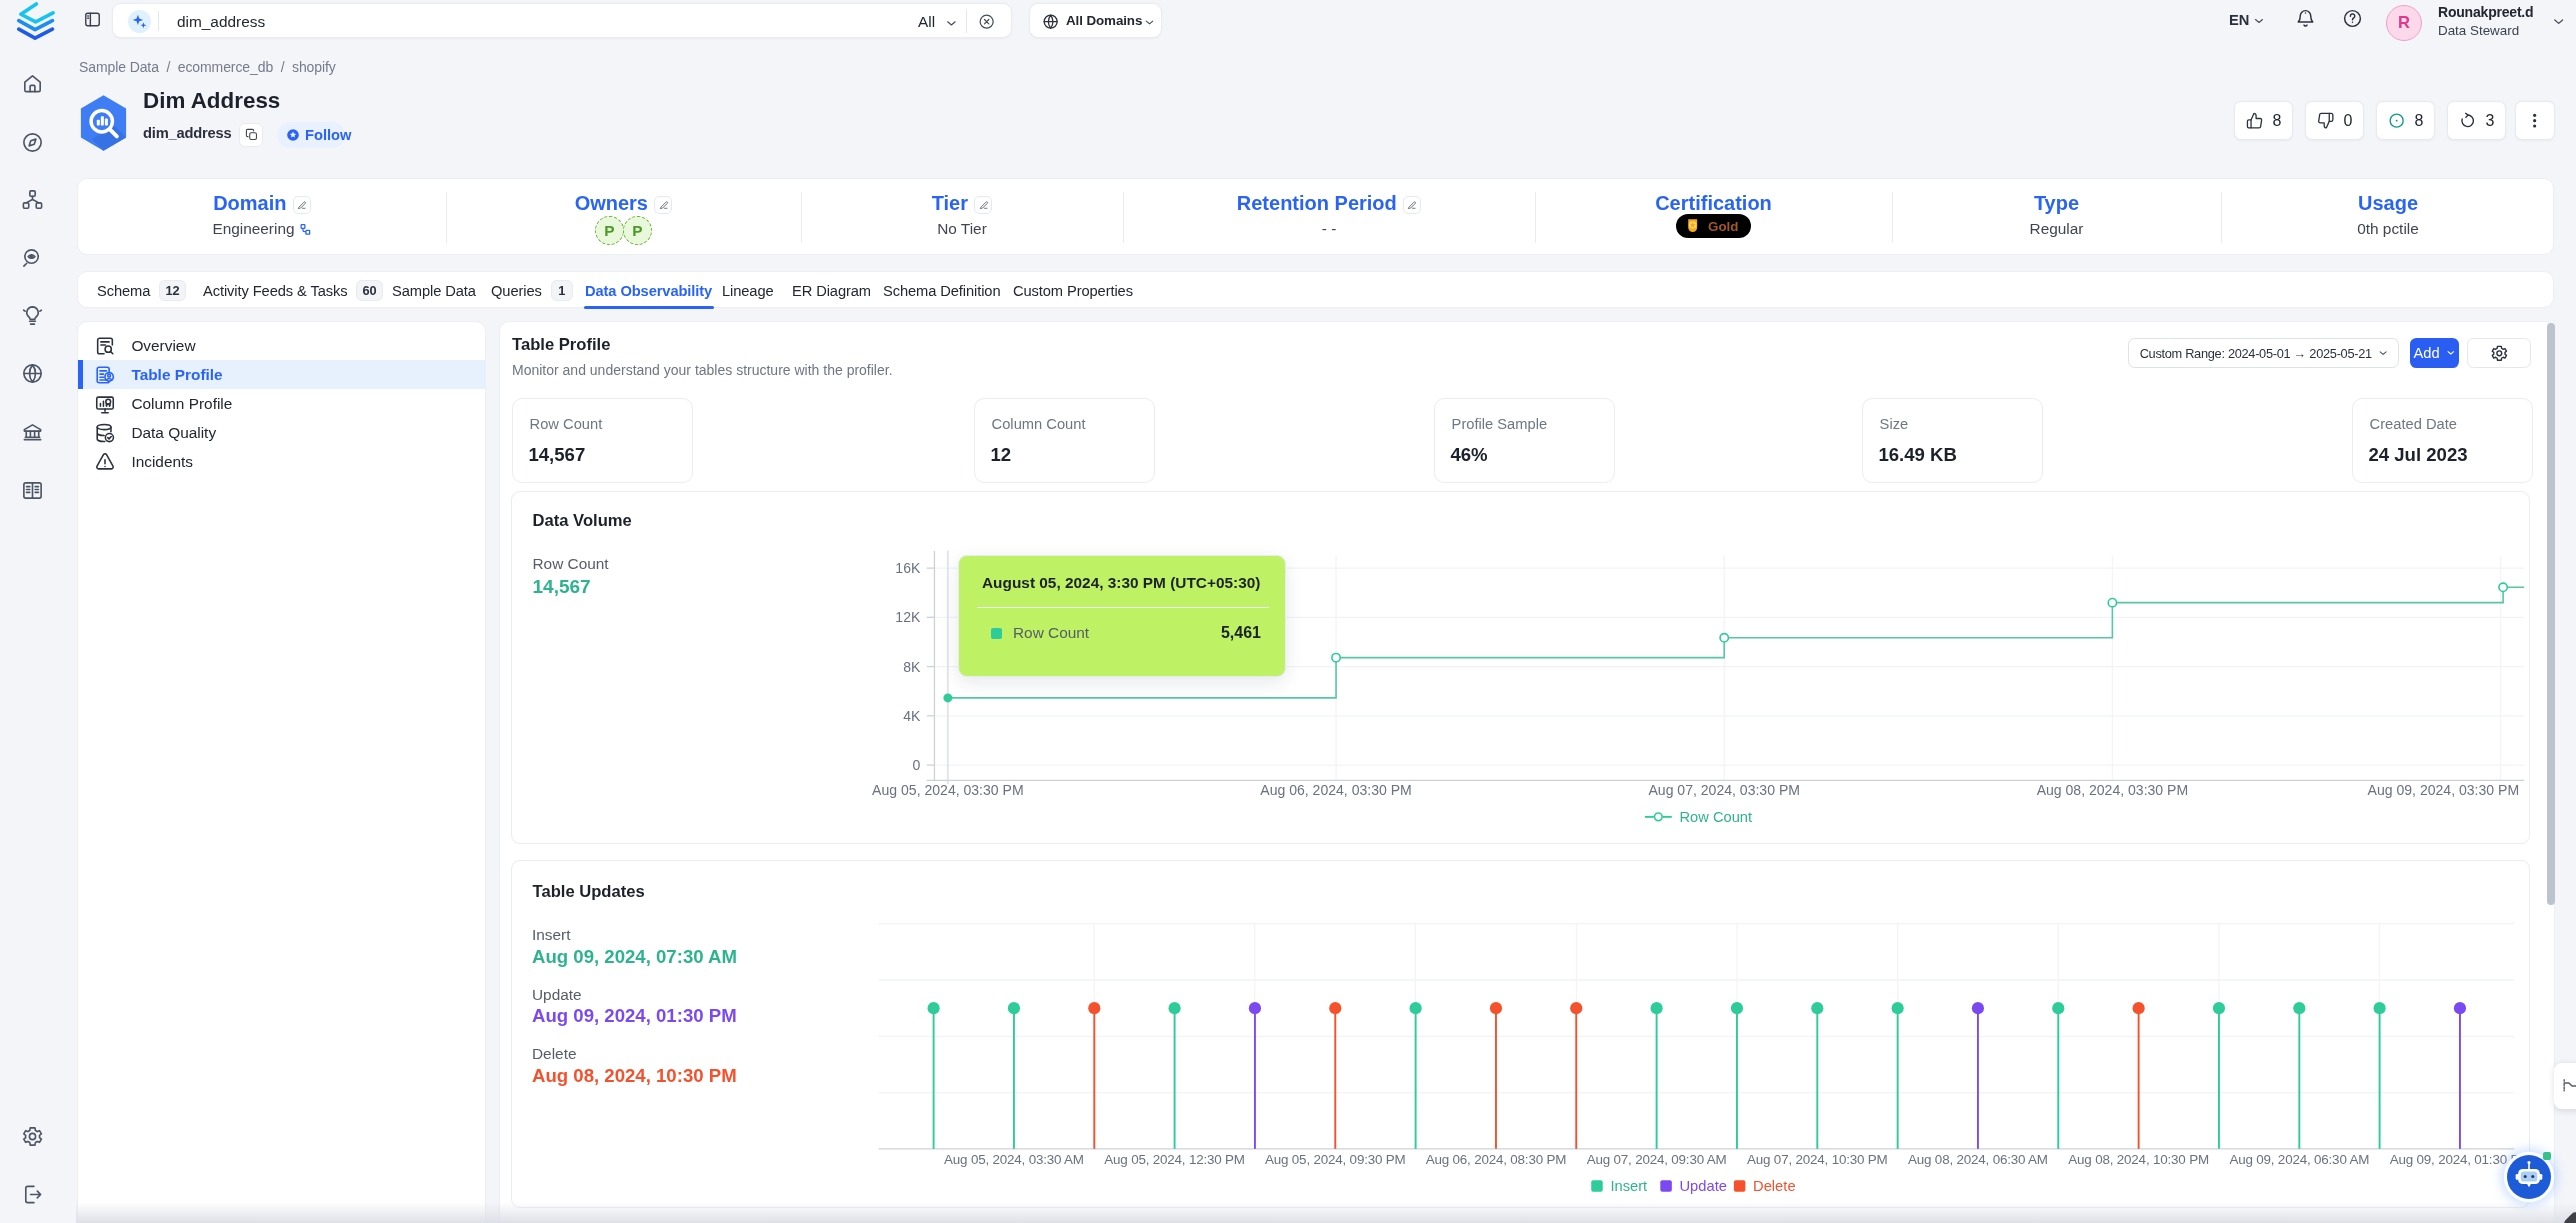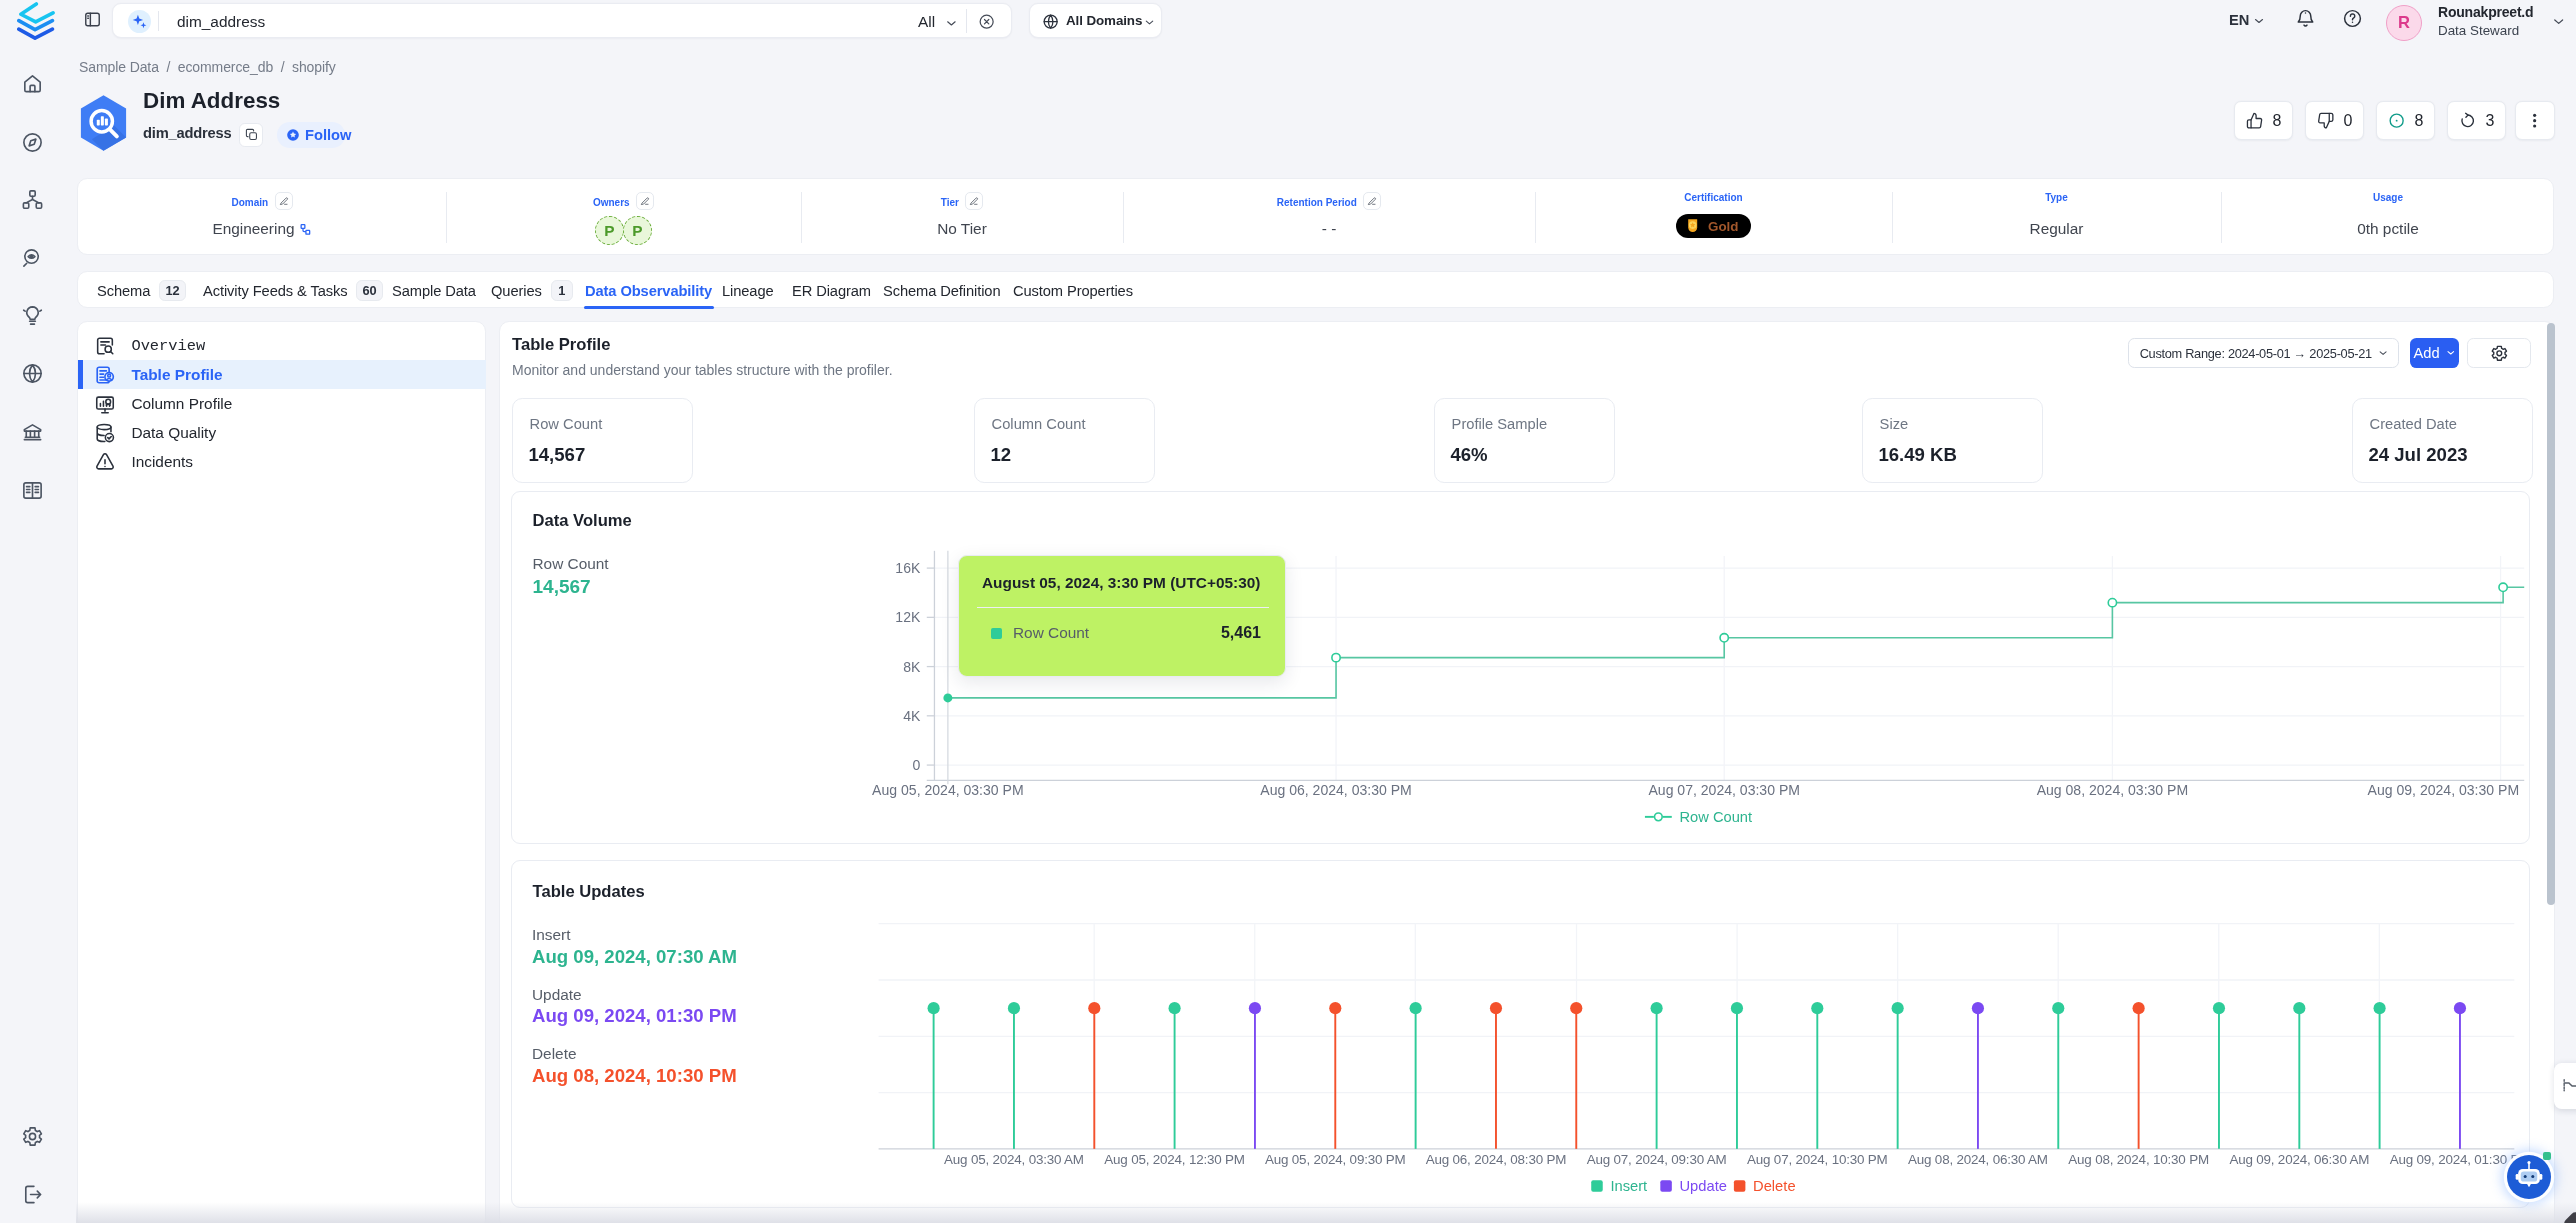--- a/index.html
+++ b/index.html
@@ -6,21 +6,21 @@
   html,body { width:2576px; height:1223px; }
   body { font-family:"Liberation Sans", sans-serif; background:#f4f5f9; color:#1c212b; overflow:hidden; }
   #app { position:relative; width:2576px; height:1223px; overflow:hidden; }
   .abs { position:absolute; }
   .card { position:absolute; background:#fff; border:0.6px solid #eceef3; border-radius:10.2px; }
   .chartcard svg, .chartcard { overflow:visible; }
   .actbtn { height:39px; background:#fff; border:0.6px solid #e7eaf0; border-radius:7px;
             display:flex; align-items:center; justify-content:center; gap:9.6px;
             font-size:16px; color:#23272f; box-shadow:0 0.6px 1.9px rgba(25,35,60,.05); }
   .metacol { position:absolute; top:0; height:77px; }
-  .metalabel { position:absolute; top:12.8px; width:100%; text-align:center; font-size:10px; font-weight:bold; color:#2a64f6; }
+  .metalabel { position:absolute; top:12.8px; width:100%; text-align:center; font-size:20px; font-weight:bold; color:#2a64f6; }
   .metaval { position:absolute; top:41px; width:100%; text-align:center; font-size:15.4px; color:#40454f; }
   .editbox { display:inline-block; width:18px; height:18px; background:#fff; border:0.6px solid #e5e9ef; border-radius:5.1px; vertical-align:-4.5px; margin-left:6.4px; position:relative; }
   .editbox svg { position:absolute; left:3.2px; top:3.2px; }
   .tab { position:absolute; top:0; height:37px; display:flex; align-items:center; gap:9px; font-size:14.7px; letter-spacing:-0.1px; color:#23272f; white-space:nowrap; }
   .tabbadge { height:20.5px; min-width:22px; padding:0 5.1px; background:#f3f4f8; border:0.6px solid #e7eaef; border-radius:5.8px; font-size:12.8px; font-weight:bold; color:#2b313c; display:flex; align-items:center; justify-content:center; }
   .mitem { position:absolute; left:0; width:100%; height:29px; display:flex; align-items:center; gap:15.4px; padding-left:16px; font-size:15.4px; color:#23272f; }
   .statcard { position:absolute; background:#fff; border:0.6px solid #e9ecf2; border-radius:10.2px; width:181px; height:85px; }
   .statlabel { position:absolute; left:16.6px; top:16.6px; font-size:14.7px; color:#6e7683; }
   .statval { position:absolute; left:15.4px; top:45px; font-size:18.6px; font-weight:bold; color:#1c212b; }
   svg text { font-family:"Liberation Sans", sans-serif; }
@@ -287,21 +287,21 @@
     <div class="tab" style="left:413px;">Queries <span class="tabbadge">1</span></div>
     <div class="tab" style="left:507px;font-weight:bold;color:#2a64f6;">Data Observability</div>
     <div class="abs" style="left:506px;top:34px;width:130px;height:3.2px;background:#2a64f6;border-radius:1.9px;"></div>
     <div class="tab" style="left:644px;">Lineage</div>
     <div class="tab" style="left:714px;">ER Diagram</div>
     <div class="tab" style="left:805px;">Schema Definition</div>
     <div class="tab" style="left:935px;">Custom Properties</div>
   </div>
 
   <div id="menucard" class="card" style="left:77px;top:321px;width:409px;height:909px;">
-    <div class="mitem" style="top:9.6px;font-family:Liberation Mono, monospace;">
+    <div class="mitem" style="top:9.6px;">
       <svg width="22" height="22" viewBox="0 0 24 24" fill="none" stroke="#2b313c" stroke-width="1.7" stroke-linecap="round" stroke-linejoin="round">
         <path d="M20 11 V5.5 a2 2 0 0 0 -2-2 H6 a2 2 0 0 0 -2 2 v13 a2 2 0 0 0 2 2 h5"></path>
         <path d="M7.5 7.5 h9 M7.5 11 h5"></path>
         <circle cx="15.5" cy="15.5" r="3.4"></circle>
         <path d="M18 18 l2.5 2.5"></path>
       </svg>
       <span>Overview</span>
     </div>
     <div class="abs" style="left:0;top:38px;width:408px;height:29px;background:#e7f1fd;"></div>
     <div class="abs" style="left:0;top:38px;width:4.5px;height:29px;background:#2a64f6;"></div>

